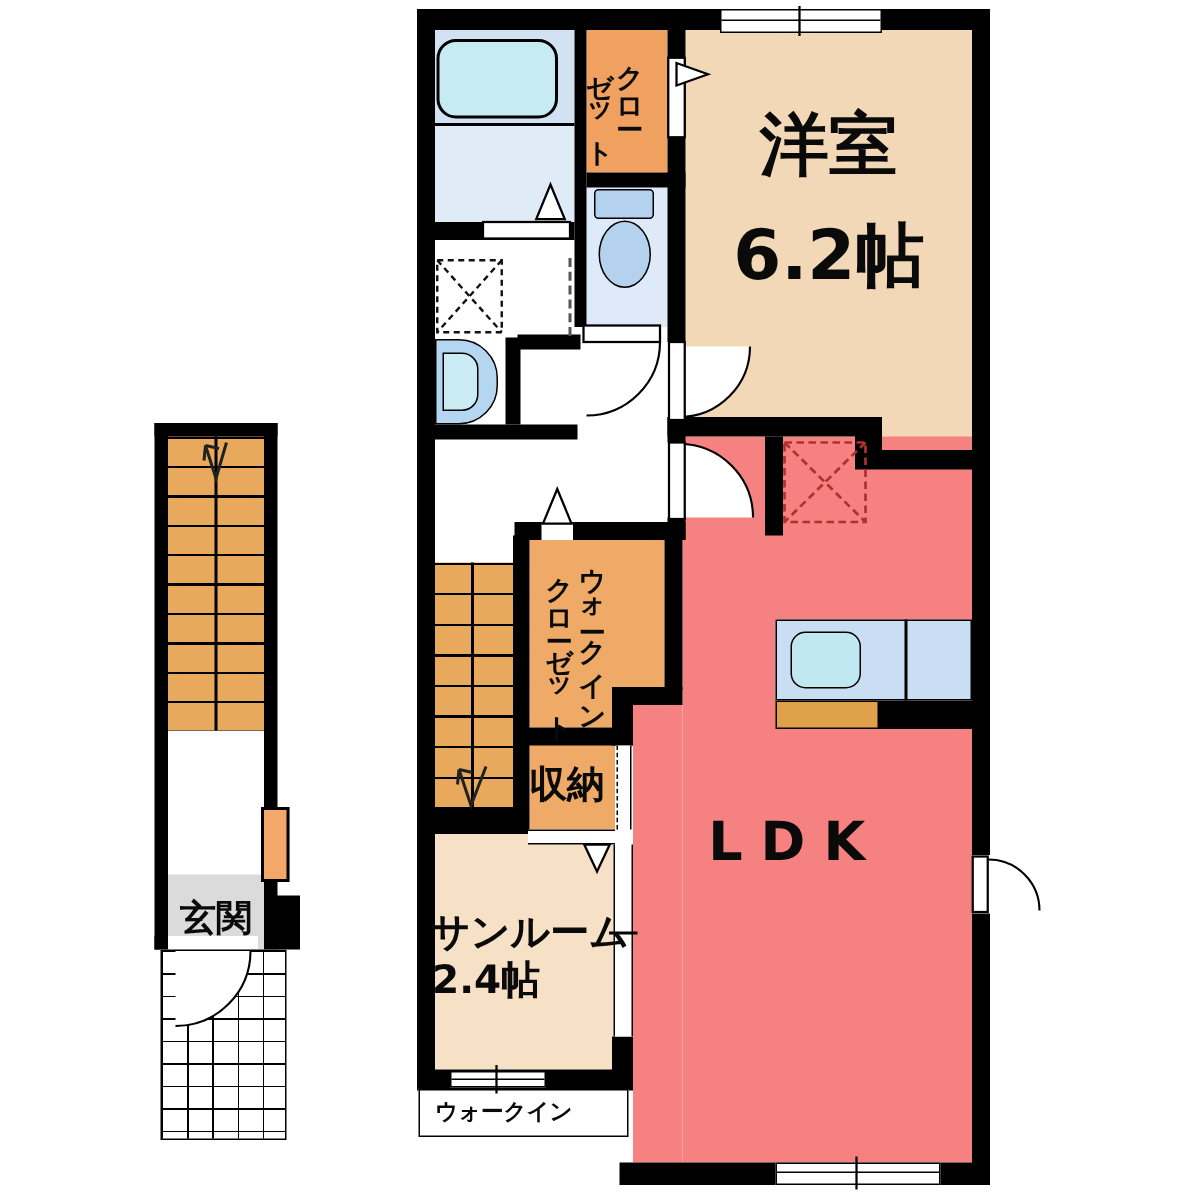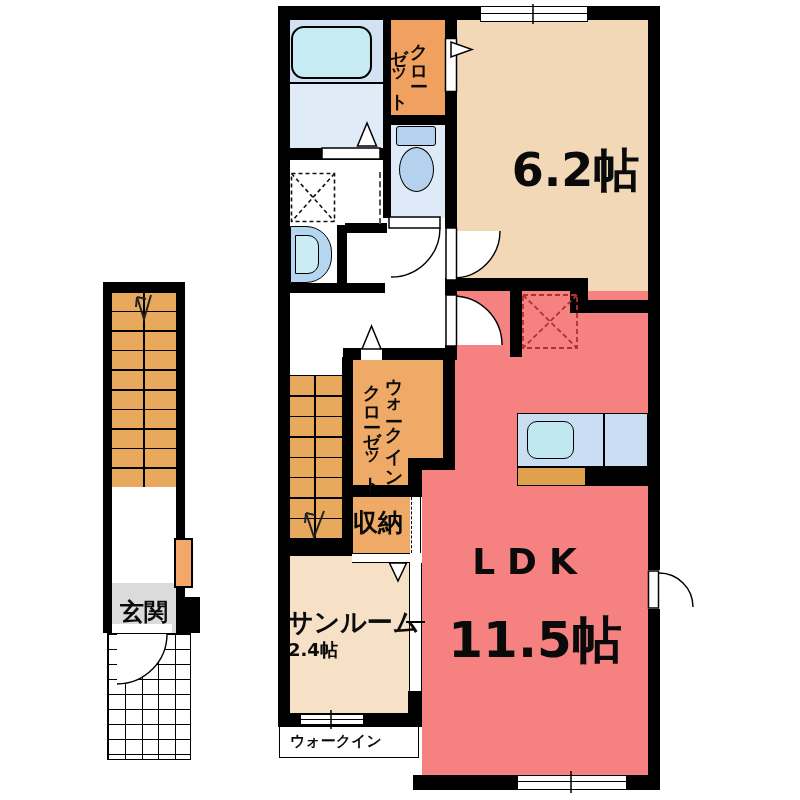--- a/index.html
+++ b/index.html
@@ -188,27 +188,27 @@
       <rect x="648.5" y="571" width="10" height="37" fill="#fff" stroke="#000" stroke-width="1.5"></rect>
     </g>
 
     <g stroke="#000" stroke-width="1.5">
       <line x1="533" y1="4" x2="533" y2="24"></line>
       <line x1="571" y1="771" x2="571" y2="793"></line>
       <line x1="331" y1="710" x2="331" y2="729"></line>
     </g>
   </svg>
 
-  <div class="lbl center" style="left:457px;top:146px;width:191px;font-size:46px;margin-left:23px;">6.2帖</div>
+  <div class="lbl center" style="left:457px;top:72px;width:191px;font-size:46px;">洋室</div>
+  <div class="lbl center" style="left:457px;top:146px;width:191px;font-size:46px;">6.2帖</div>
 
   <div class="lbl center" style="left:422px;top:543px;width:217px;font-size:36px;letter-spacing:12px;">LDK</div>
-  <div class="lbl center" style="left:422px;top:614px;width:226px;font-size:50px;">11.5帖</div>
 
   <div class="lbl" style="left:287px;top:609px;font-size:26px;text-align:right;">サンルーム</div>
-  <div class="lbl" style="left:288px;top:641px;font-size:18px;">2.4帖</div>
+  <div class="lbl" style="left:288px;top:641px;font-size:26px;">2.4帖</div>
 
   <div class="lbl center" style="left:353px;top:510px;width:41px;font-size:25px;">収納</div>
 
   <div class="lbl vtext" style="left:409px;top:31px;font-size:18px;">クロー</div>
   <div class="lbl vtext" style="left:389px;top:36px;font-size:18px;">ゼット</div>
 
   <div class="lbl vtext" style="left:384px;top:366px;font-size:18px;">ウォークイン</div>
   <div class="lbl vtext" style="left:362px;top:372px;font-size:18px;">クローゼット</div>
 
 </div>

